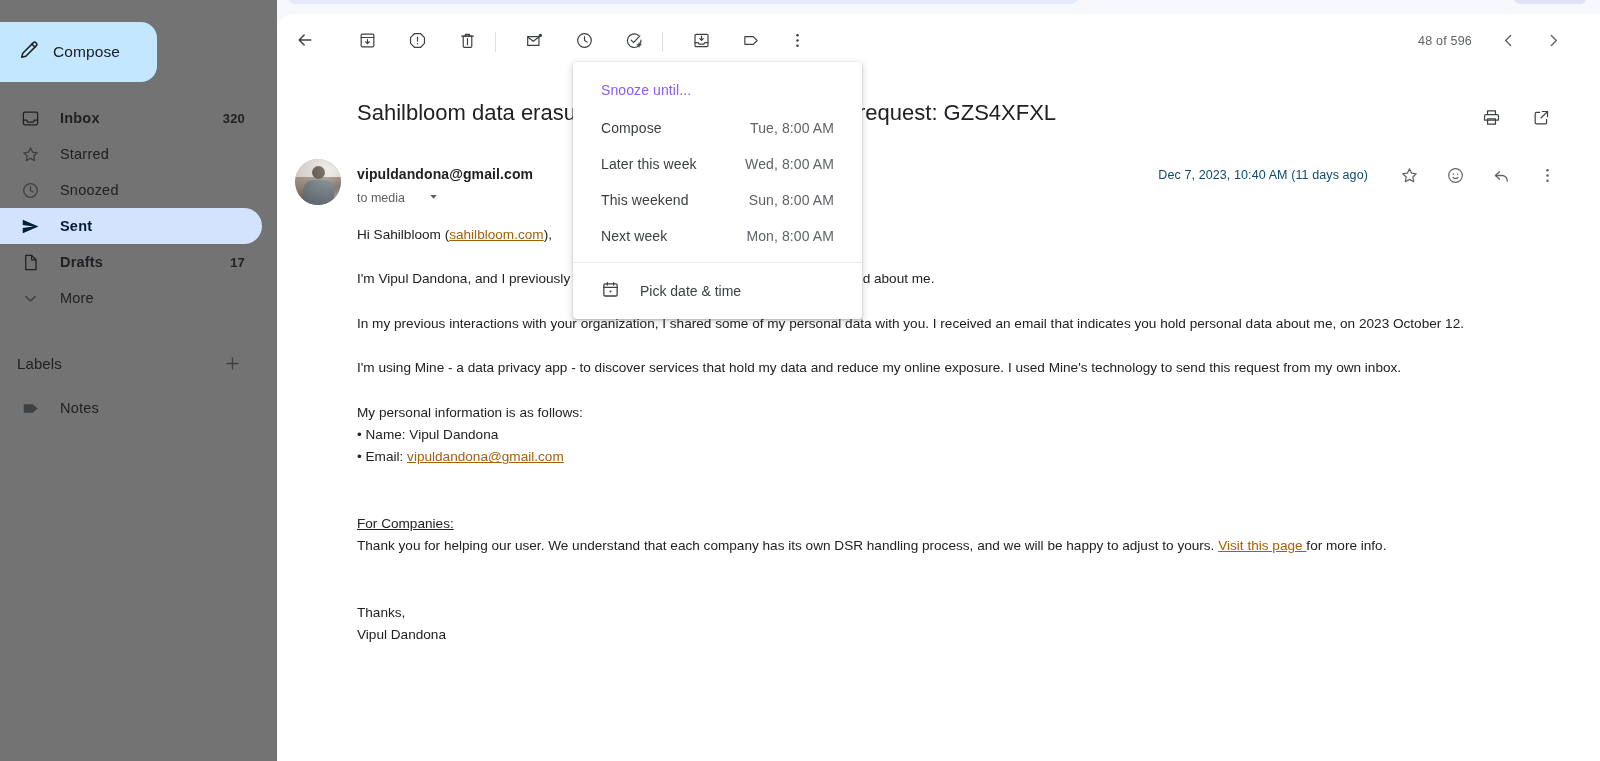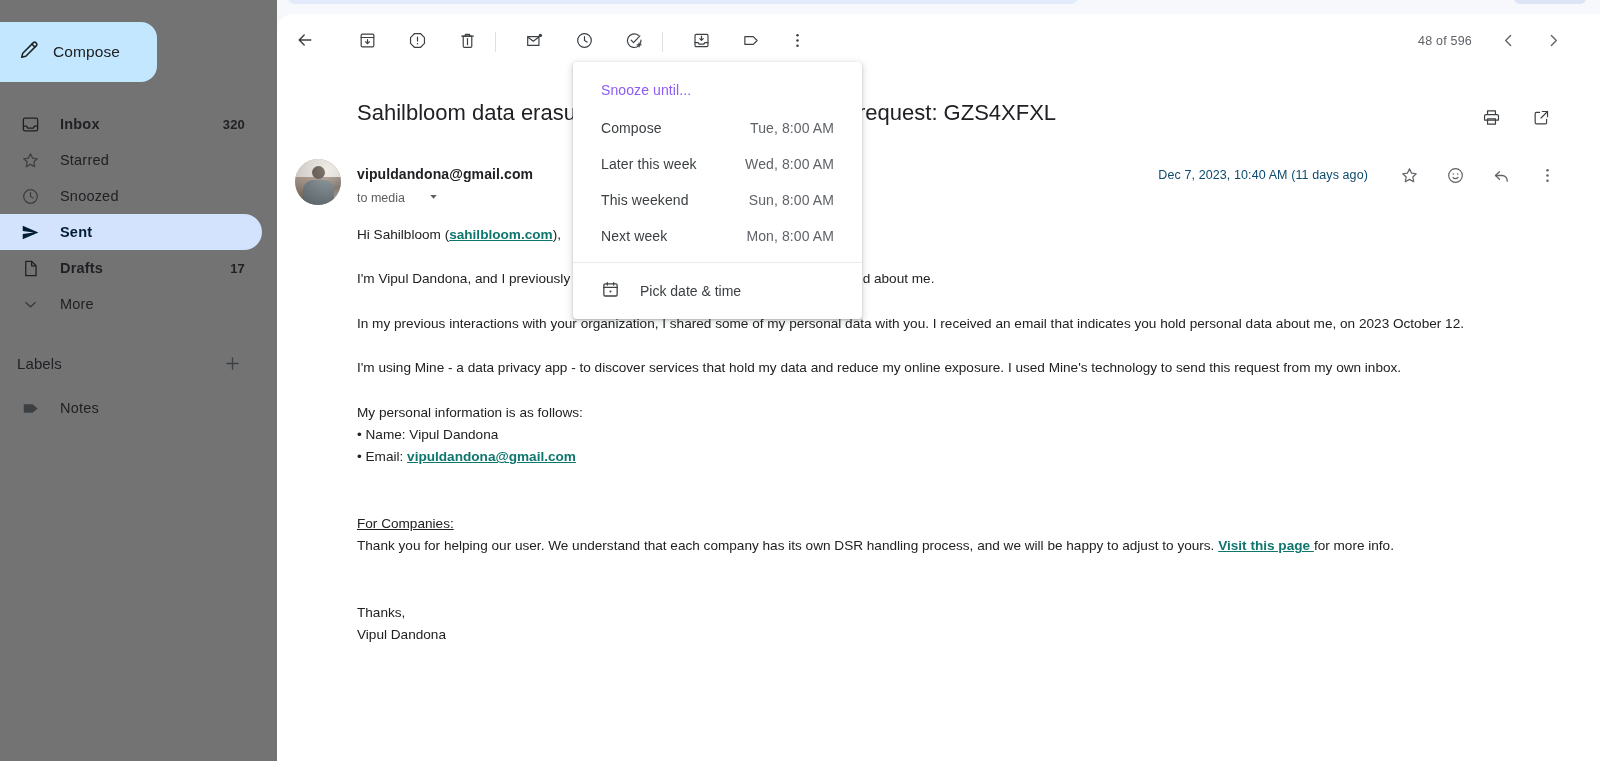--- a/index.html
+++ b/index.html
@@ -34,21 +34,21 @@
   .compose-btn {
     position: absolute; left: 0px; top: 22px;
     width: 157px; height: 60px;
     background: #c2e7ff; border: none; border-radius: 0 16px 16px 0;
     display: flex; align-items: center; gap: 13px;
     padding-left: 18px; cursor: pointer;
   }
   .compose-btn .lbl {
     font-size: 15.5px; color: #202124; letter-spacing: .1px;
   }
-  .nav { position: absolute; left: 0; top: 106px; width: 262px; }
+  .nav { position: absolute; left: 0; top: 100px; width: 262px; }
   .nav-item {
     display: flex; align-items: center; height: 36px;
     border-radius: 0 18px 18px 0; padding-left: 19px;
     cursor: pointer; color: #202124;
   }
   .nav-item .ic { width: 22px; display: flex; align-items: center; justify-content: center; }
   .nav-item .lbl { flex: 1; margin-left: 19px; font-size: 14.5px; letter-spacing: .2px; }
   .nav-item .cnt { font-size: 13px; color: #444746; padding-right: 17px; letter-spacing: .2px; }
   .nav-item.active { background: #d3e2fd; }
   .nav-item.active .lbl { font-weight: bold; color: #001d35; }
@@ -125,21 +125,21 @@
   .meta-actions .ib { width: 30px; height: 30px; display:flex; align-items:center; justify-content:center; cursor:pointer; border-radius:50%; }
 
   
   .body {
     position: absolute; left: 80px; top: 210px; right: 20px;
     font-size: 13.6px; color: #222; line-height: 22.4px;
   }
   .body p { margin: 0; }
   .gap { height: 22px; }
   .gap-sm { height: 11px; }
-  .body a { color: #0f766e; text-decoration: underline; font-weight: bold; }
+  .body a { color: #a16207; text-decoration: underline; }
   .und { text-decoration: underline; }
 
   
   .menu {
     position: absolute; left: 296px; top: 48px;
     width: 289px;
     background: #fff; border-radius: 4px;
     box-shadow: 0 2px 6px 2px rgba(60,64,67,.15), 0 1px 2px 0 rgba(60,64,67,.3);
     padding: 8px 0 8px 0;
     z-index: 40;

